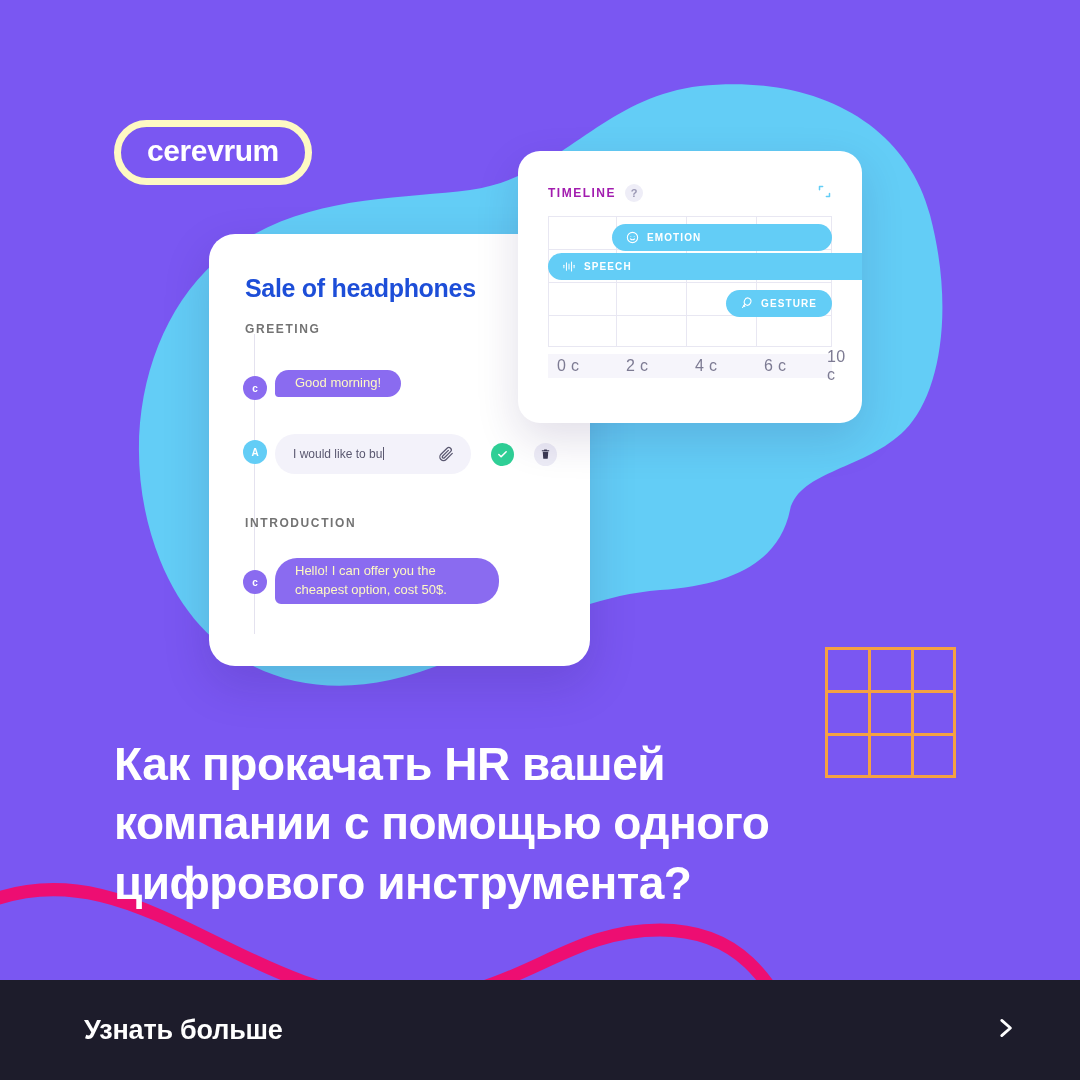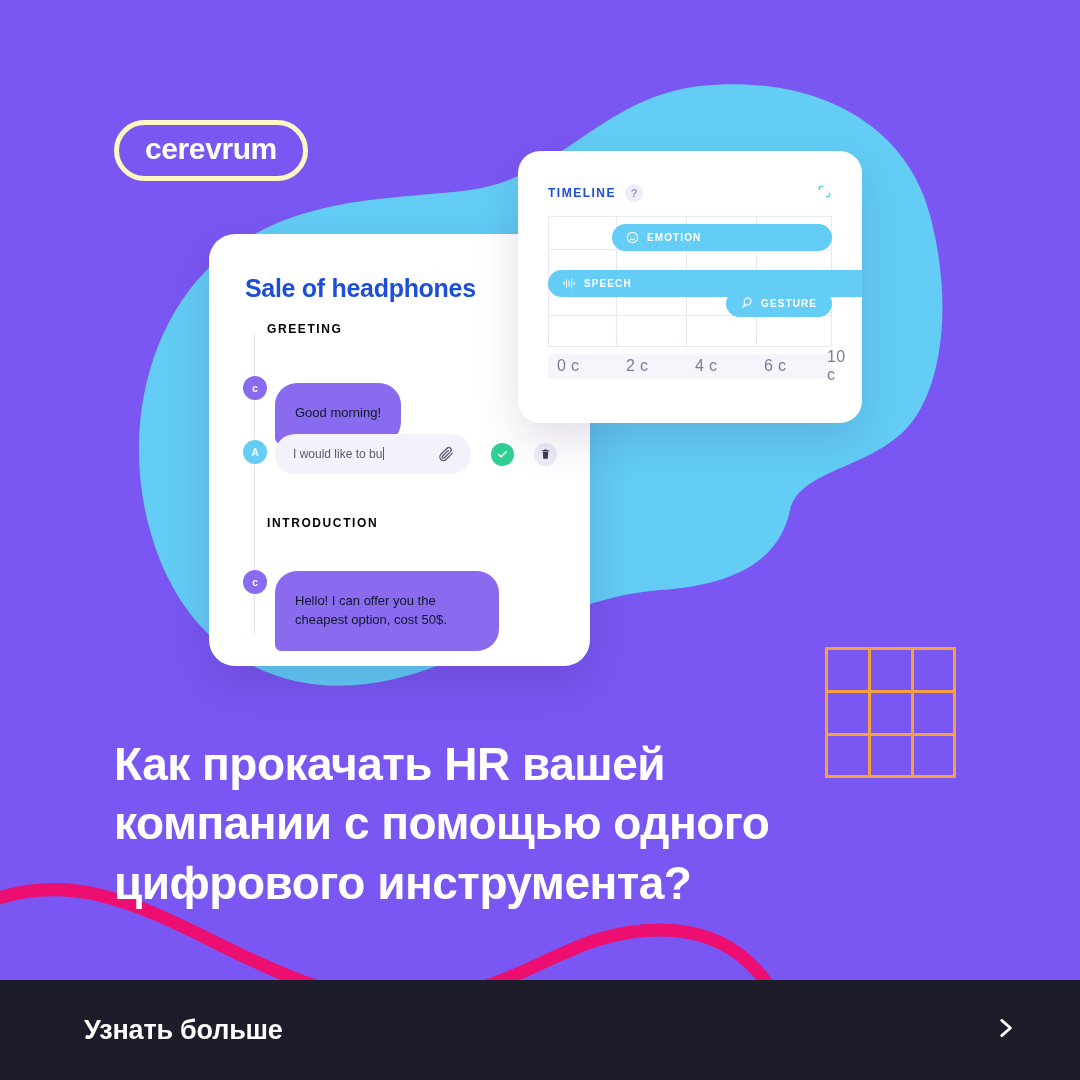--- a/index.html
+++ b/index.html
@@ -27,21 +27,21 @@
     height: 1080px;
     pointer-events: none;
   }
 
   
   .logo-pill {
     position: absolute;
     left: 114px;
     top: 120px;
     padding: 9px 26px 12px 26px;
-    border: 5px solid #fef9c3;
+    border: 7px solid #fef9c3;
     border-radius: 40px;
     color: #ffffff;
     font-size: 30px;
     font-weight: bold;
     letter-spacing: -0.4px;
     line-height: 1;
   }
 
   
   .chat-card {
@@ -75,22 +75,21 @@
     height: 300px;
     background: #e4e2ef;
   }
 
   .sec-label {
     position: absolute;
     left: 36px;
     font-size: 12px;
     font-weight: bold;
     letter-spacing: 1.6px;
-    color: #000000;
-    margin-left: 22px;
+    color: #737373;
   }
   .sec-greeting { top: 88px; }
   .sec-intro    { top: 282px; }
 
   .avatar {
     position: absolute;
     width: 24px; height: 24px;
     border-radius: 50%;
     color: #ffffff;
     font-size: 10px;
@@ -100,27 +99,26 @@
   }
   .avatar.c { background: #8a6bf0; }
   .avatar.a { background: #63cdf6; }
   .av1 { left: 34px; top: 142px; }
   .av2 { left: 34px; top: 206px; }
   .av3 { left: 34px; top: 336px; }
 
   .bubble {
     position: absolute;
     background: #8a6bf0;
-    color: #0f172a;
+    color: #fef9c3;
     border-radius: 22px;
     border-bottom-left-radius: 6px;
     font-size: 13px;
     line-height: 1.45;
-    padding: 21px 20px;
-    margin-top: 13px;
+    padding: 4px 20px;
   }
   .bub1 { left: 66px; top: 136px; }
   .bub2 { left: 66px; top: 324px; width: 224px; }
 
   .input-row {
     position: absolute;
     left: 66px; top: 200px;
     display: flex; align-items: center; gap: 20px;
   }
   .input-box {
@@ -171,21 +169,21 @@
     box-shadow: 0 16px 44px rgba(40, 20, 90, 0.14);
     overflow: hidden;
   }
   .tl-head {
     position: absolute;
     left: 30px; top: 33px;
     display: flex; align-items: center; gap: 9px;
   }
   .tl-title {
     font-size: 12px; font-weight: bold;
-    letter-spacing: 1.5px; color: #1d4ed8;
+    letter-spacing: 1.5px; color: #a21caf;
   }
   .tl-help {
     width: 18px; height: 18px;
     border-radius: 50%;
     background: #eeedf7;
     color: #9a97b4;
     font-size: 11px; font-weight: bold;
     display: flex; align-items: center; justify-content: center;
   }
   .tl-expand { position: absolute; right: 30px; top: 33px; }
@@ -380,21 +378,21 @@
           <svg width="13" height="13" viewBox="0 0 24 24" fill="none" stroke="#ffffff" stroke-width="2" stroke-linecap="round">
             <circle cx="12" cy="12" r="9.5"></circle>
             <circle cx="9" cy="10" r="0.9" fill="#ffffff" stroke="none"></circle>
             <circle cx="15" cy="10" r="0.9" fill="#ffffff" stroke="none"></circle>
             <path d="M8.2 14.4c1 1.2 2.3 1.8 3.8 1.8s2.8-.6 3.8-1.8"></path>
           </svg>
         </span>
         <span>EMOTION</span>
       </div>
 
-      <div class="track" style="left:0; top:54px; width:328px;">
+      <div class="track" style="left:0; top:37px; width:328px;">
         <span class="ticon">
           <svg width="14" height="13" viewBox="0 0 22 20" stroke="#ffffff" stroke-width="1.6" stroke-linecap="round">
             <line x1="3" y1="8" x2="3" y2="12"></line>
             <line x1="7" y1="4" x2="7" y2="16"></line>
             <line x1="11" y1="6" x2="11" y2="14"></line>
             <line x1="15" y1="3" x2="15" y2="17"></line>
             <line x1="19" y1="8" x2="19" y2="12"></line>
           </svg>
         </span>
         <span>SPEECH</span>

